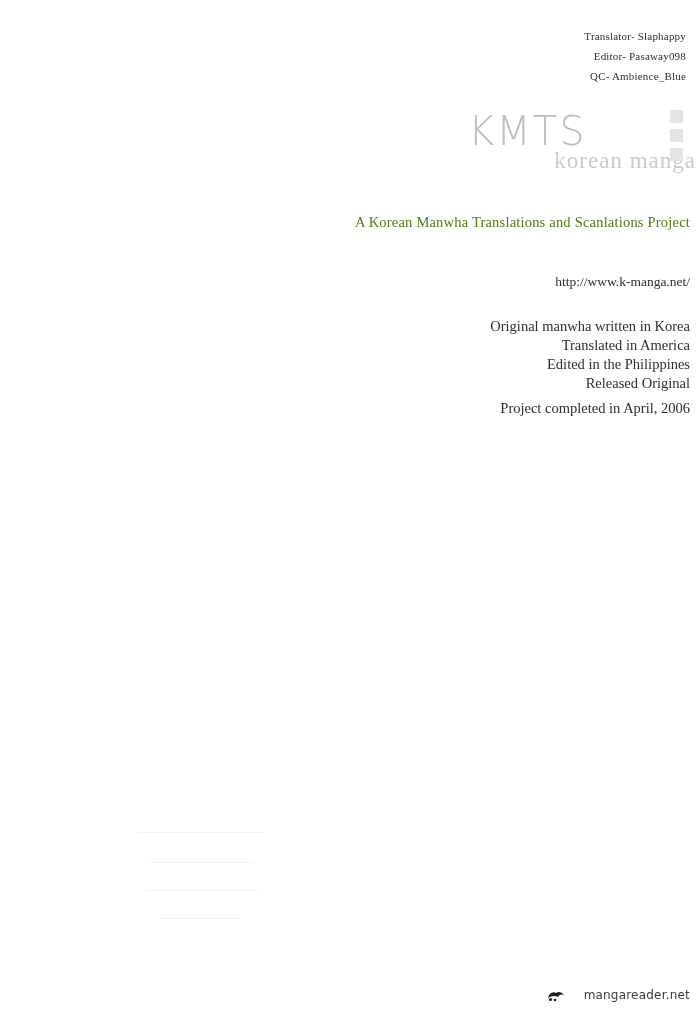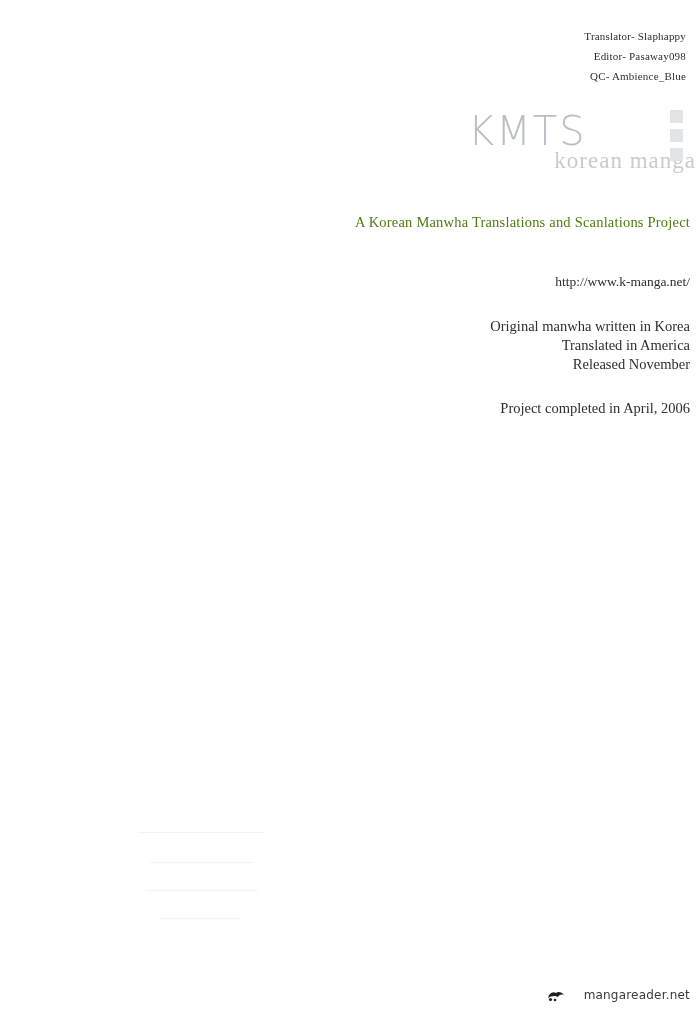--- a/index.html
+++ b/index.html
@@ -175,21 +175,22 @@
 
   <div class="tagline">A Korean Manwha Translations and Scanlations Project</div>
 
   <div class="links">
     <div>http://www.k-manga.net/</div>
   </div>
 
   <div class="production">
     <div class="l1">Original manwha written in Korea</div>
     <div>Translated in America</div>
-    <div>Released November</div>
+    <div>Edited in the Philippines</div>
+    <div>Released Original</div>
   </div>
 
   <div class="completed">Project completed in April, 2006</div>
 
   <div class="artifact a1"></div>
   <div class="artifact a2"></div>
   <div class="artifact a3"></div>
   <div class="artifact a4"></div>
 
   <div class="watermark">

